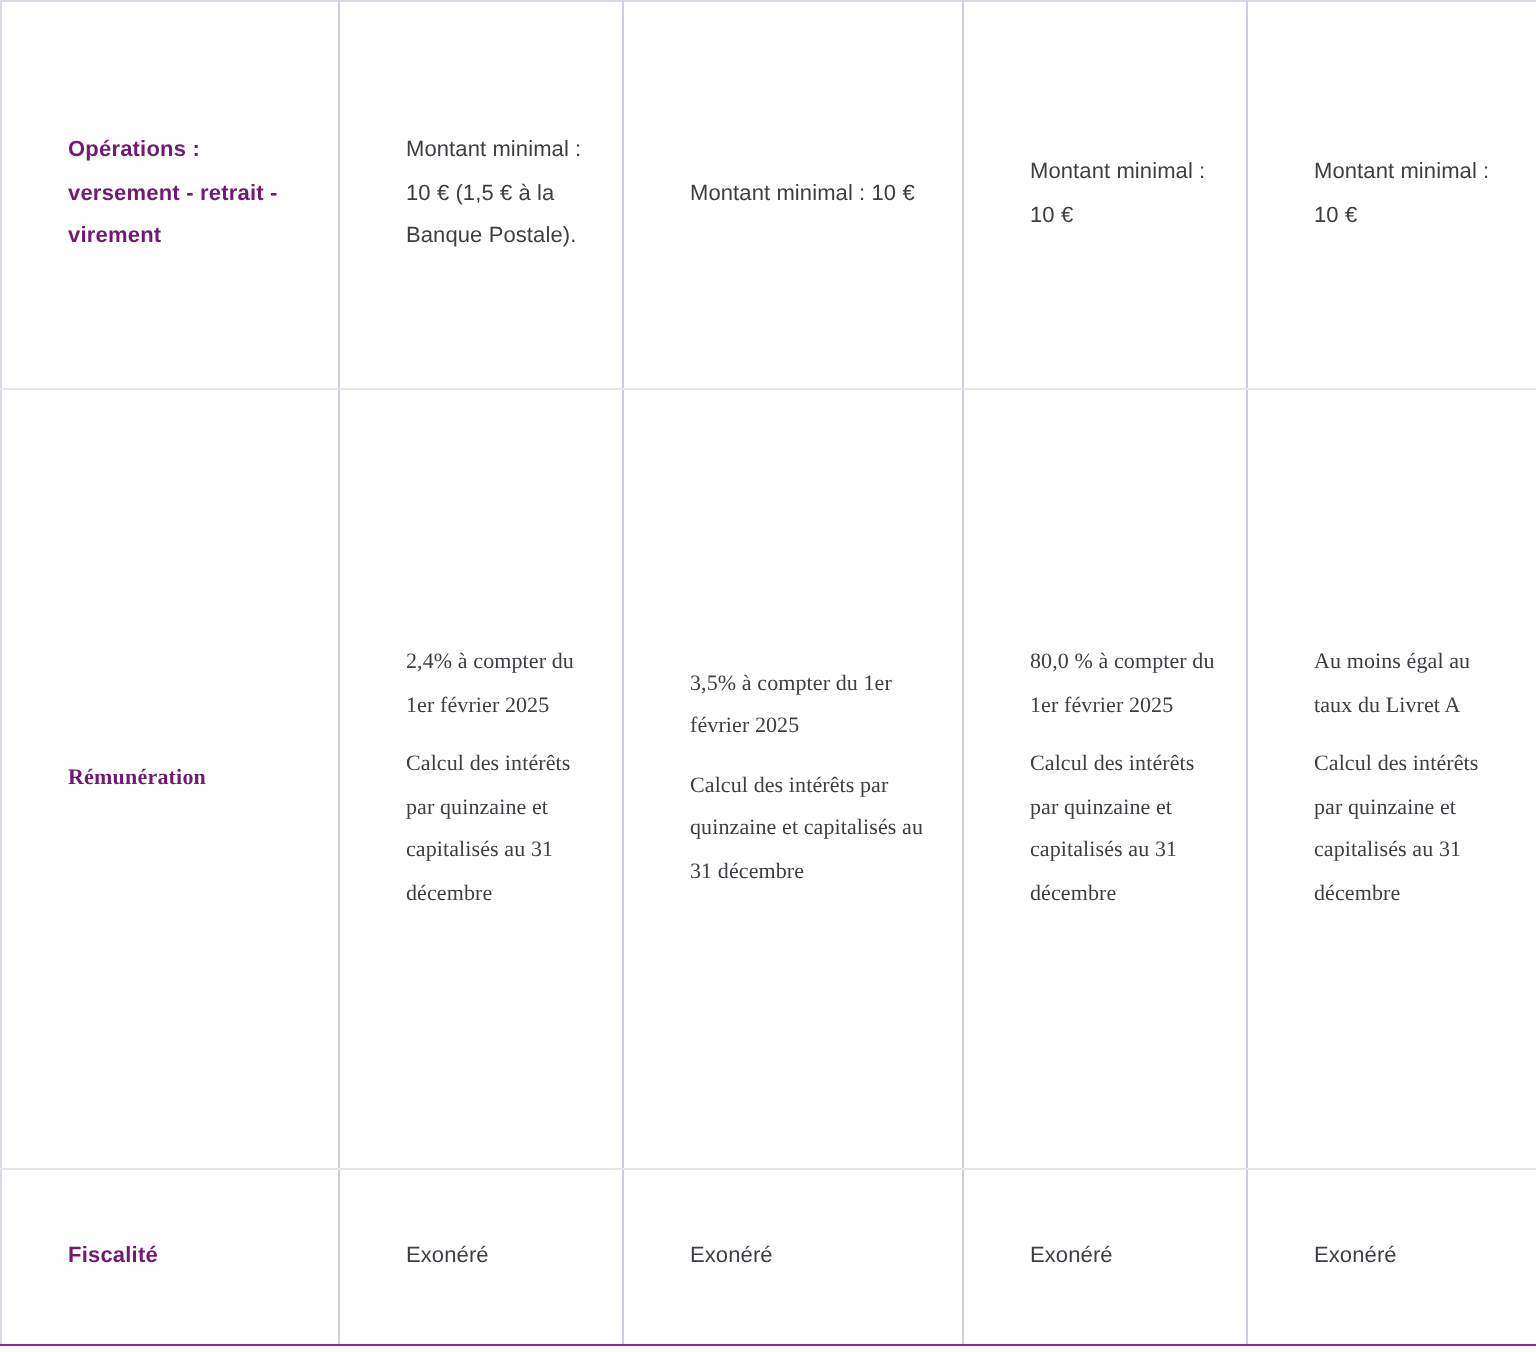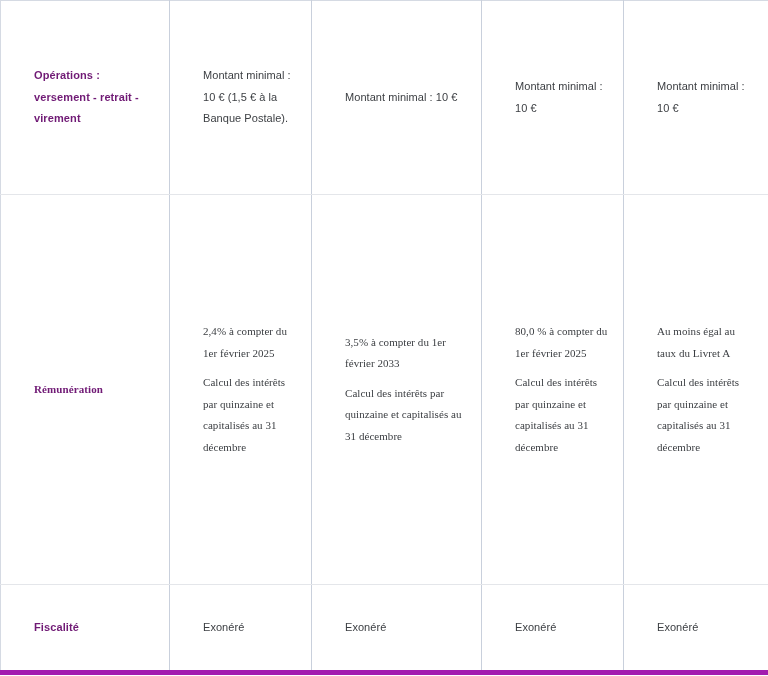--- a/index.html
+++ b/index.html
@@ -46,21 +46,21 @@
     border-bottom: 1px solid #e4e6ea;
     font-size: 11px;
     line-height: 21.5px;
     color: #3b3e42;
     letter-spacing: 0.05px;
     word-wrap: break-word;
     overflow-wrap: break-word;
   }
 
   table.comparison-table tr:first-child td { border-top: 1px solid #d5dae3; }
-  table.comparison-table tr:last-child  td { border-bottom: 5px solid #a21caf; margin-left: 23px; }
+  table.comparison-table tr:last-child  td { border-bottom: 1px solid #a21caf; margin-left: 23px; }
 
   table.comparison-table td.row-label {
     font-weight: bold;
     color: #701a75;
     letter-spacing: 0.1px;
     border-left: 1px solid #d5dae3;
   }
   table.comparison-table td.last-col {
     border-right: 1px solid #d5dae3;
   }
@@ -103,21 +103,21 @@
         </td>
       </tr>
 
       <tr class="row-remuneration">
         <td class="row-label">Rémunération</td>
         <td>
           <p class="para">2,4% à compter du 1er février 2025</p>
           <p class="para">Calcul des intérêts par quinzaine et capitalisés au 31 décembre</p>
         </td>
         <td>
-          <p class="para">3,5% à compter du 1er février  2033</p>
+          <p class="para">3,5% à compter du 1er février  2025</p>
           <p class="para">Calcul des intérêts par quinzaine et capitalisés au 31 décembre</p>
         </td>
         <td>
           <p class="para">80,0 % à compter du 1er février 2025</p>
           <p class="para">Calcul des intérêts par quinzaine et capitalisés au 31 décembre</p>
         </td>
         <td class="last-col">
           <p class="para">Au moins égal au taux du Livret A</p>
           <p class="para">Calcul des intérêts par quinzaine et capitalisés au 31 décembre</p>
         </td>

